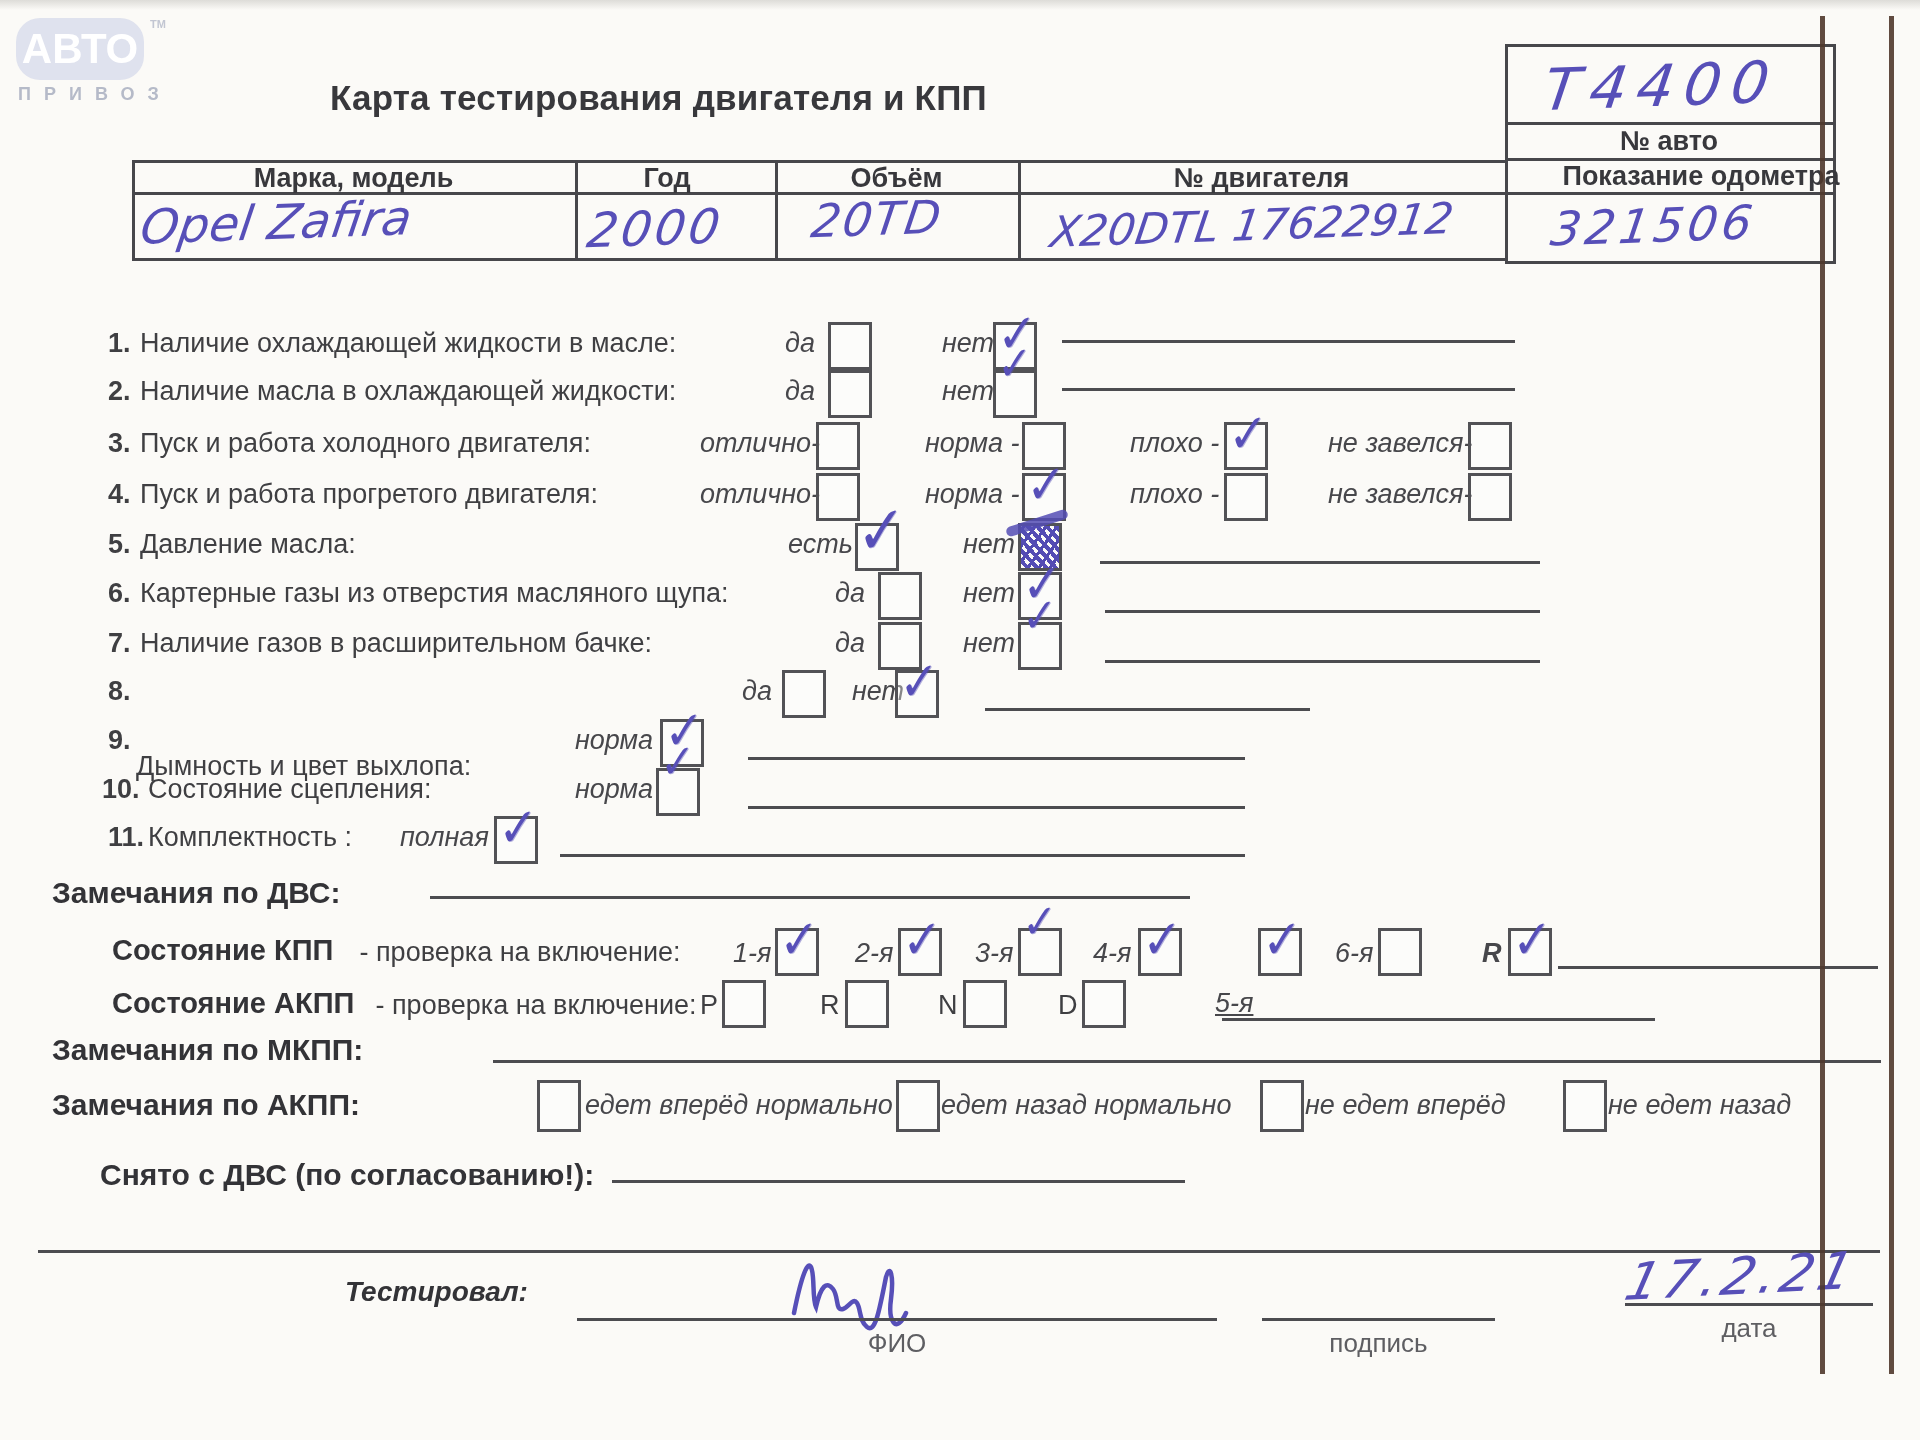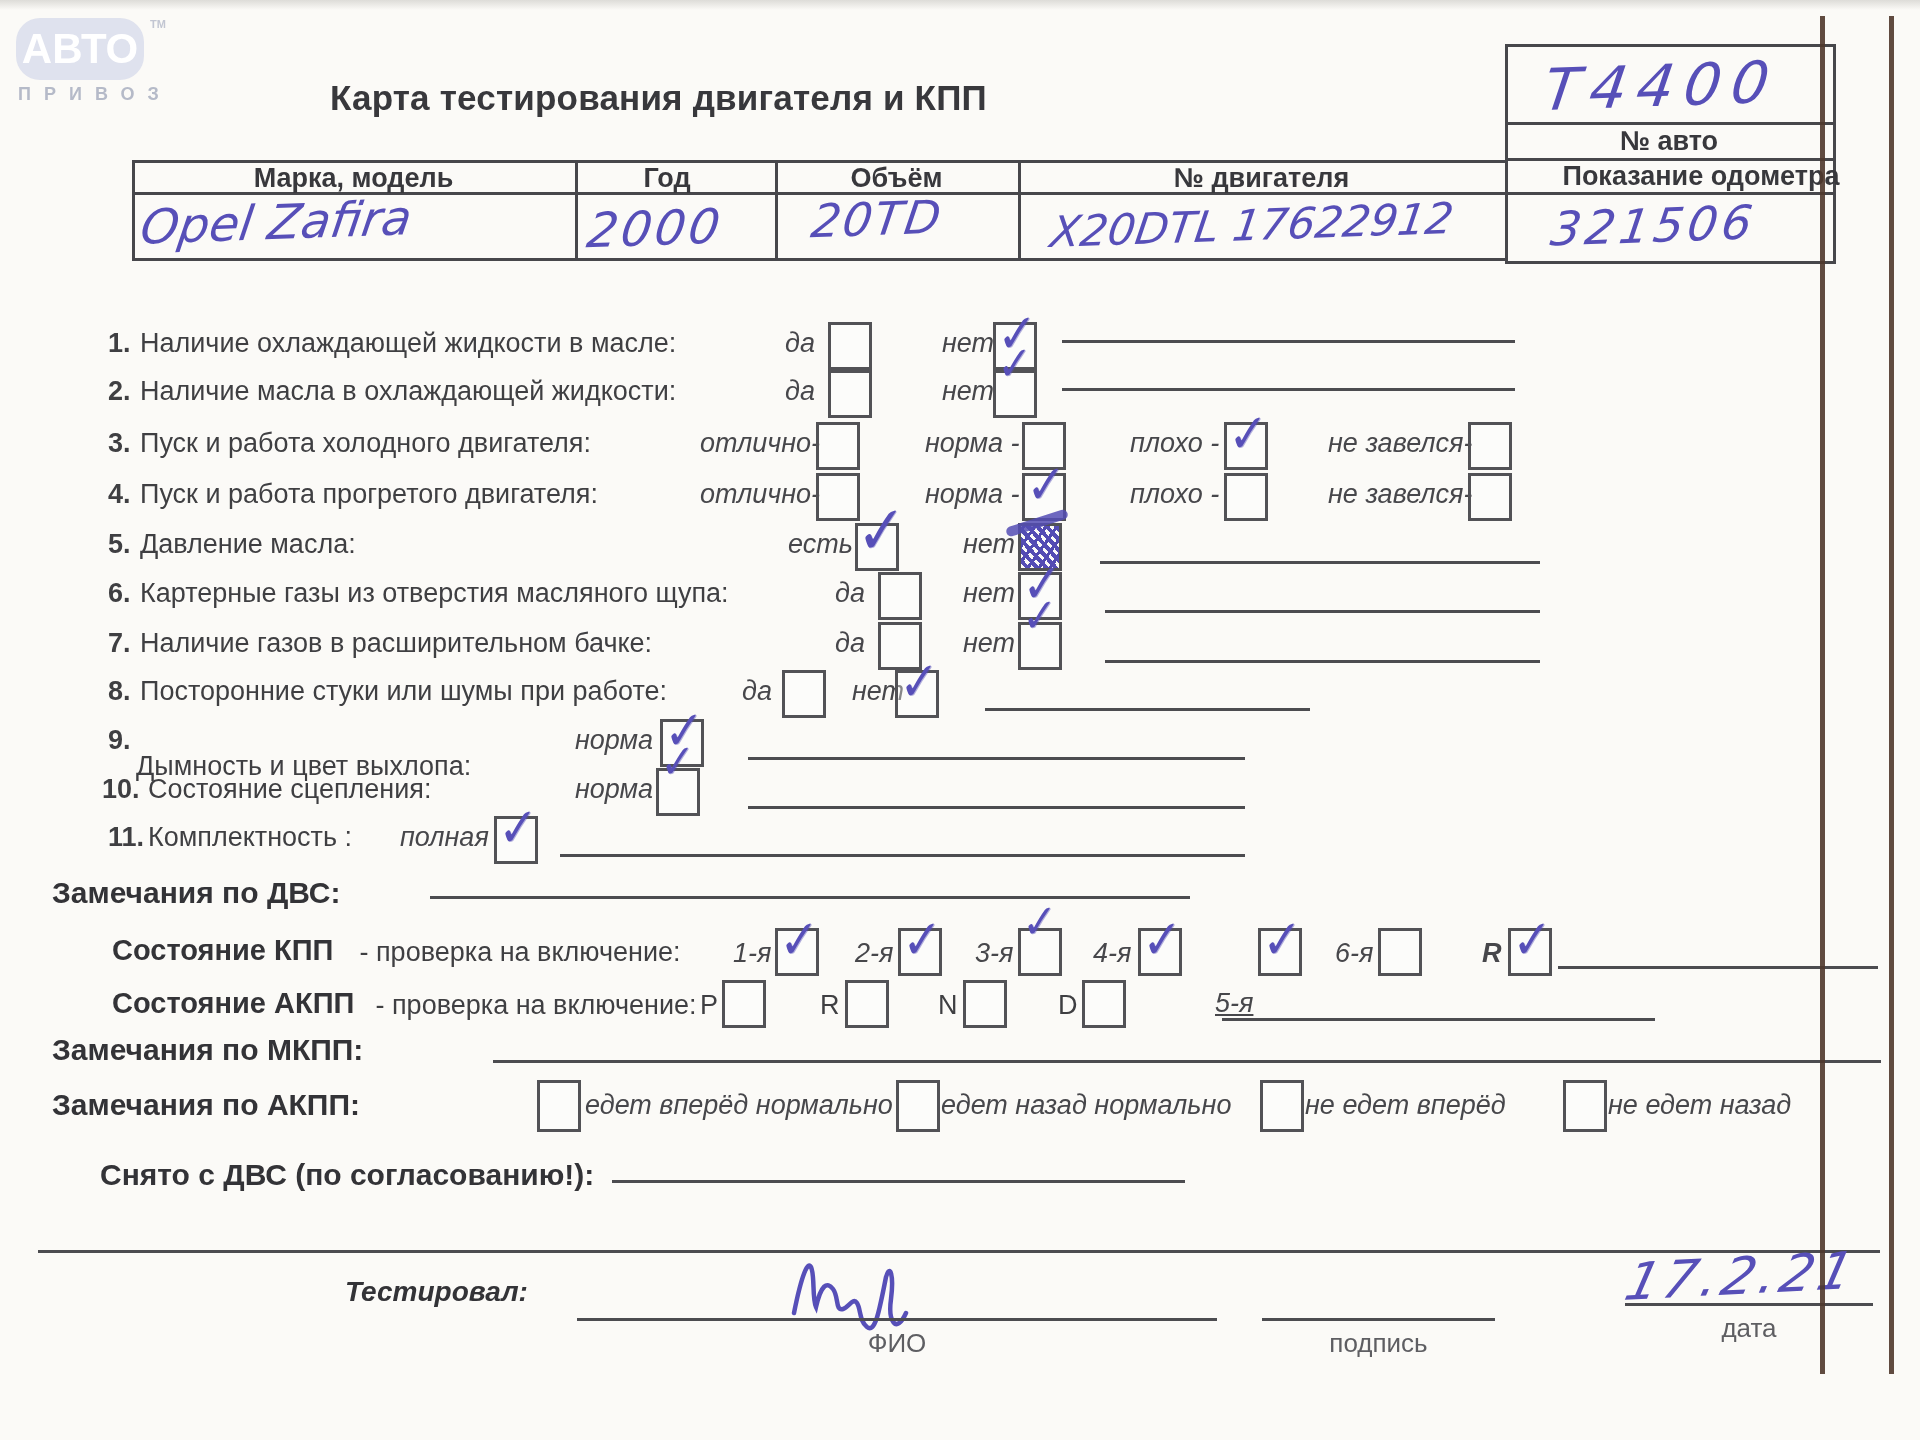--- a/index.html
+++ b/index.html
@@ -129,21 +129,20 @@
 
   <div class="abs itm-num" style="left:108px;top:628px;">7.</div>
   <div class="abs itm-lbl" style="left:140px;top:628px;">Наличие газов в расширительном бачке:</div>
   <div class="abs opt" style="left:835px;top:628px;">да</div>
   <div class="abs cb" style="left:878px;top:622px;"></div>
   <div class="abs opt" style="left:963px;top:628px;">нет</div>
   <div class="abs cb m-hi checked" style="left:1018px;top:622px;"></div>
   <div class="abs uline" style="left:1105px;top:660px;width:435px;"></div>
 
   <div class="abs itm-num" style="left:108px;top:676px;">8.</div>
-  <div class="abs itm-lbl" style="left:140px;top:676px;">Посторонние стуки или шумы при работе:</div>
   <div class="abs opt" style="left:742px;top:676px;">да</div>
   <div class="abs cb" style="left:782px;top:670px;"></div>
   <div class="abs opt" style="left:852px;top:676px;">нет</div>
   <div class="abs cb checked" style="left:895px;top:670px;"></div>
   <div class="abs uline" style="left:985px;top:708px;width:325px;"></div>
 
   <div class="abs itm-num" style="left:108px;top:725px;">9.</div>
   <div class="abs itm-lbl" style="left:136px;top:725px;margin-top:26px;">Дымность и цвет выхлопа:</div>
   <div class="abs opt" style="left:575px;top:725px;">норма</div>
   <div class="abs cb checked" style="left:660px;top:719px;"></div>

